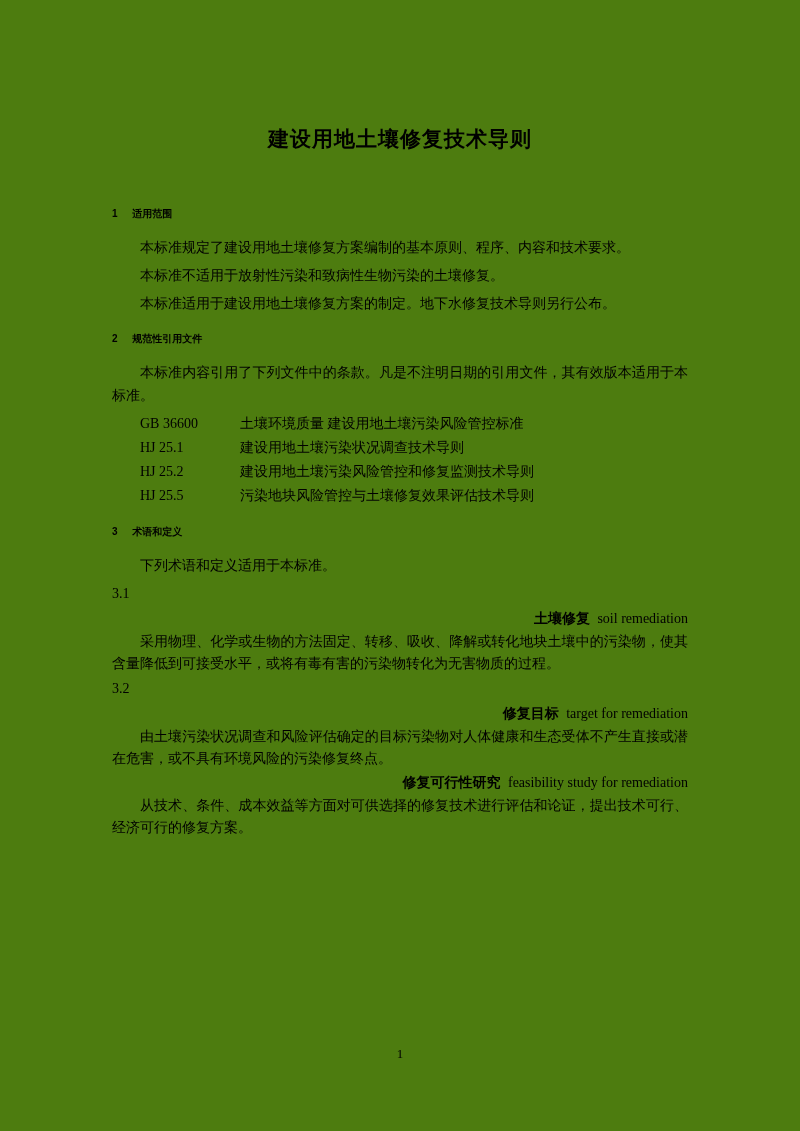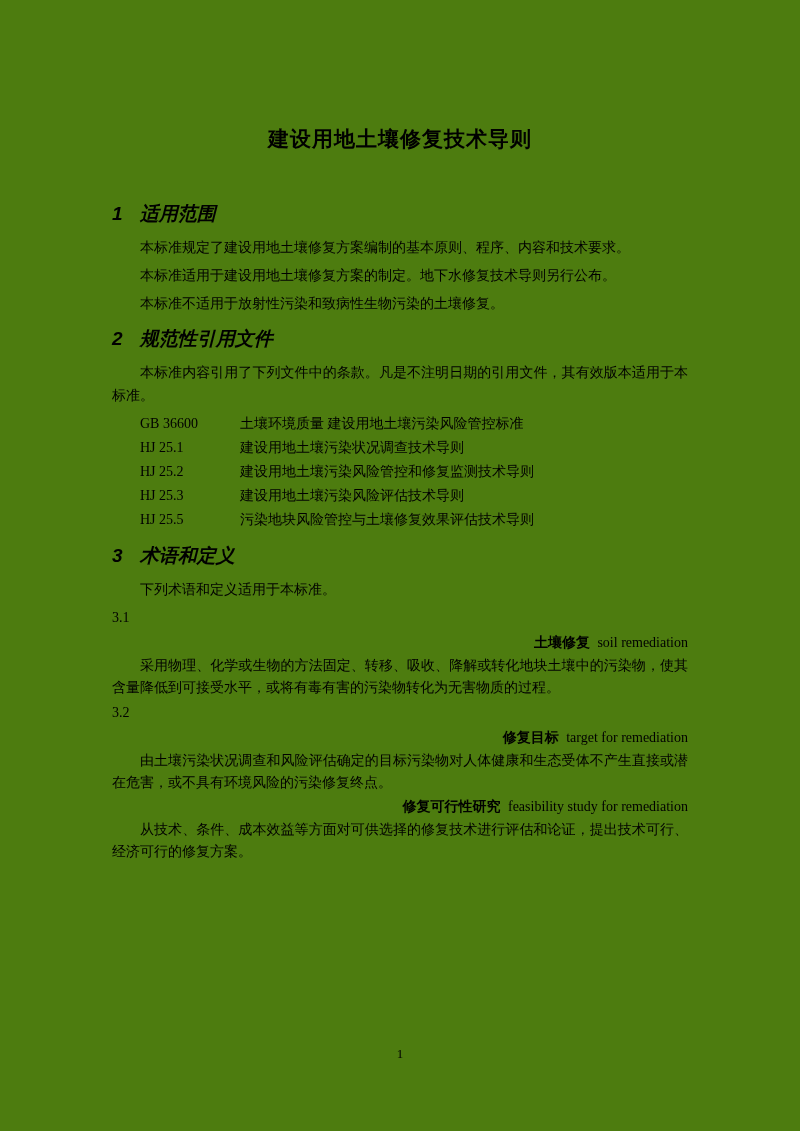--- a/index.html
+++ b/index.html
@@ -25,24 +25,23 @@
     text-align: center;
     font-family: "Liberation Sans", "DejaVu Sans", sans-serif;
     font-size: 21px;
     line-height: 26px;
     font-weight: bold;
     letter-spacing: 1px;
   }
   .sec-heading {
     margin: 14px 0 12px 0;
     font-family: "Liberation Sans", "DejaVu Sans", sans-serif;
-    font-size: 19px;
+    font-size: 10px;
     line-height: 20px;
     font-weight: bold;
-    font-style: italic;
   }
   .sec-num {
     display: inline-block;
     margin-right: 12px;
   }
   .body-para {
     margin: 0 0 5px 0;
     line-height: 23px;
     text-indent: 2em;
     text-align: justify;
@@ -104,46 +103,42 @@
 <div class="page">
 
   <h1 class="doc-title">建设用地土壤修复技术导则</h1>
 
   <section>
     <h2 class="sec-heading">
       <span class="sec-num">1</span>
       <span>适用范围</span>
     </h2>
     <p class="body-para">本标准规定了建设用地土壤修复方案编制的基本原则、程序、内容和技术要求。</p>
+    <p class="body-para">本标准不适用于放射性污染和致病性生物污染的土壤修复。</p>
     <p class="body-para">本标准适用于建设用地土壤修复方案的制定。地下水修复技术导则另行公布。</p>
-    <p class="body-para">本标准不适用于放射性污染和致病性生物污染的土壤修复。</p>
   </section>
 
   <section>
     <h2 class="sec-heading">
       <span class="sec-num">2</span>
       <span>规范性引用文件</span>
     </h2>
     <p class="body-para">本标准内容引用了下列文件中的条款。凡是不注明日期的引用文件，其有效版本适用于本标准。</p>
     <div class="ref-list">
       <div class="ref-row">
         <span class="ref-code">GB 36600</span>
         <span class="ref-title">土壤环境质量 建设用地土壤污染风险管控标准</span>
       </div>
       <div class="ref-row">
         <span class="ref-code">HJ 25.1</span>
         <span class="ref-title">建设用地土壤污染状况调查技术导则</span>
       </div>
       <div class="ref-row">
         <span class="ref-code">HJ 25.2</span>
         <span class="ref-title">建设用地土壤污染风险管控和修复监测技术导则</span>
-      </div>
-      <div class="ref-row">
-        <span class="ref-code">HJ 25.3</span>
-        <span class="ref-title">建设用地土壤污染风险评估技术导则</span>
       </div>
       <div class="ref-row">
         <span class="ref-code">HJ 25.5</span>
         <span class="ref-title">污染地块风险管控与土壤修复效果评估技术导则</span>
       </div>
     </div>
   </section>
 
   <section>
     <h2 class="sec-heading">

